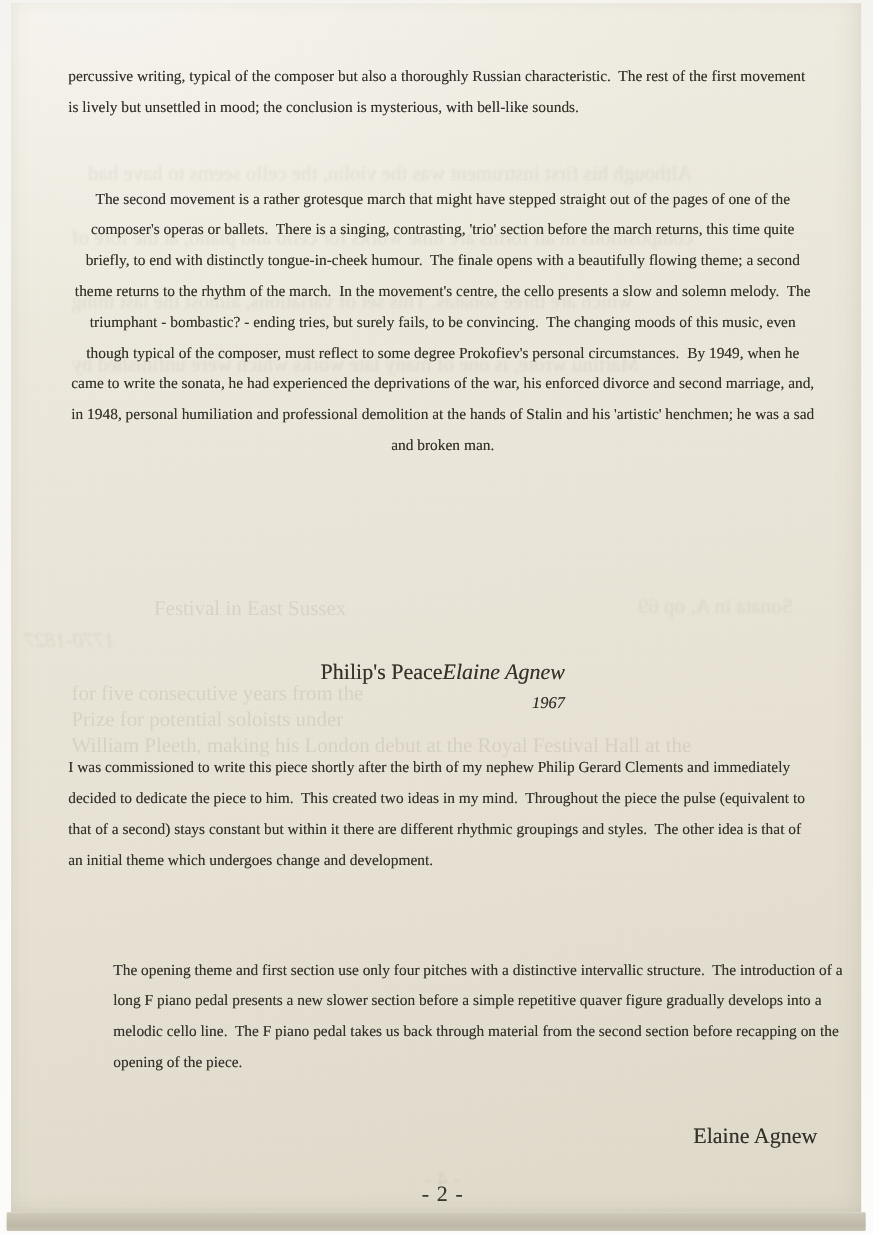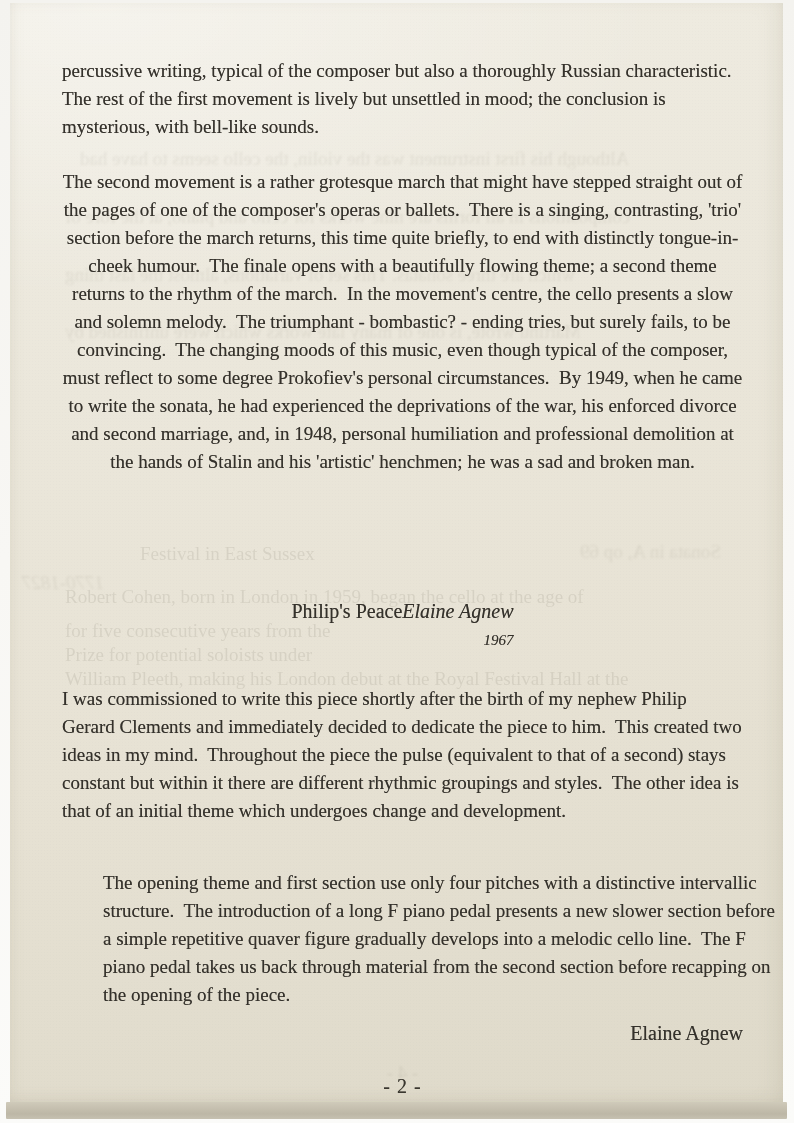--- a/index.html
+++ b/index.html
@@ -36,21 +36,21 @@
     width: 781px; height: 17px;
     background: linear-gradient(180deg, #cfcaba 0%, #bdb7a6 70%, #c6c1b1 100%);
     border-radius: 1px;
   }
   .para, .heading-row, .signature, .pagenum, .ghost {
     position: absolute;
     color: #34312b;
   }
   .para {
     left: 52px; width: 681px;
-    font-size: 19px; line-height: 28px;
+    font-size: 14px; line-height: 28px;
     white-space: pre-wrap;
     text-shadow: 0 0 0.5px rgba(52,49,43,0.55);
   }
   .p1 { top: 54px; }
   .p2 { top: 165px; text-align: center; }
   .p3 { top: 682px; }
   .p4 { top: 866px; margin-left: 41px; }
   .heading-row {
     left: 52px; top: 594px; width: 681px;
     display: flex; justify-content: center; align-items: flex-start;
@@ -98,21 +98,20 @@
 <div class="scan">
   <div class="paper">
 
     <div class="ghost mirror g1">Although his first instrument was the violin, the cello seems to have had</div>
     <div class="ghost mirror g2">compositions in all forms are nine works for cello and piano, at the fore of</div>
     <div class="ghost mirror g3">which are three sonatas.  This set of variations, almost the last thing</div>
     <div class="ghost mirror g4">Martinu wrote, is one of many late works which were unfinished by</div>
     <div class="ghost g5">Festival in East Sussex</div>
     <div class="ghost mirror g6">Sonata in A, op 69</div>
     <div class="ghost mirror g7">1770-1827</div>
-    <div class="ghost g8">Robert Cohen, born in London in 1959, began the cello at the age of</div>
     <div class="ghost g9">for five consecutive years from the</div>
     <div class="ghost g10">Prize for potential soloists under</div>
     <div class="ghost g11">William Pleeth, making his London debut at the Royal Festival Hall at the</div>
     <div class="ghost mirror g12">- 4 -</div>
 
     <div class="para p1">percussive writing, typical of the composer but also a thoroughly Russian characteristic.  The rest of the first movement is lively but unsettled in mood; the conclusion is mysterious, with bell-like sounds.</div>
 
     <div class="para p2">The second movement is a rather grotesque march that might have stepped straight out of the pages of one of the composer's operas or ballets.  There is a singing, contrasting, 'trio' section before the march returns, this time quite briefly, to end with distinctly tongue-in-cheek humour.  The finale opens with a beautifully flowing theme; a second theme returns to the rhythm of the march.  In the movement's centre, the cello presents a slow and solemn melody.  The triumphant - bombastic? - ending tries, but surely fails, to be convincing.  The changing moods of this music, even though typical of the composer, must reflect to some degree Prokofiev's personal circumstances.  By 1949, when he came to write the sonata, he had experienced the deprivations of the war, his enforced divorce and second marriage, and, in 1948, personal humiliation and professional demolition at the hands of Stalin and his 'artistic' henchmen; he was a sad and broken man.</div>
 
     <div class="heading-row">

